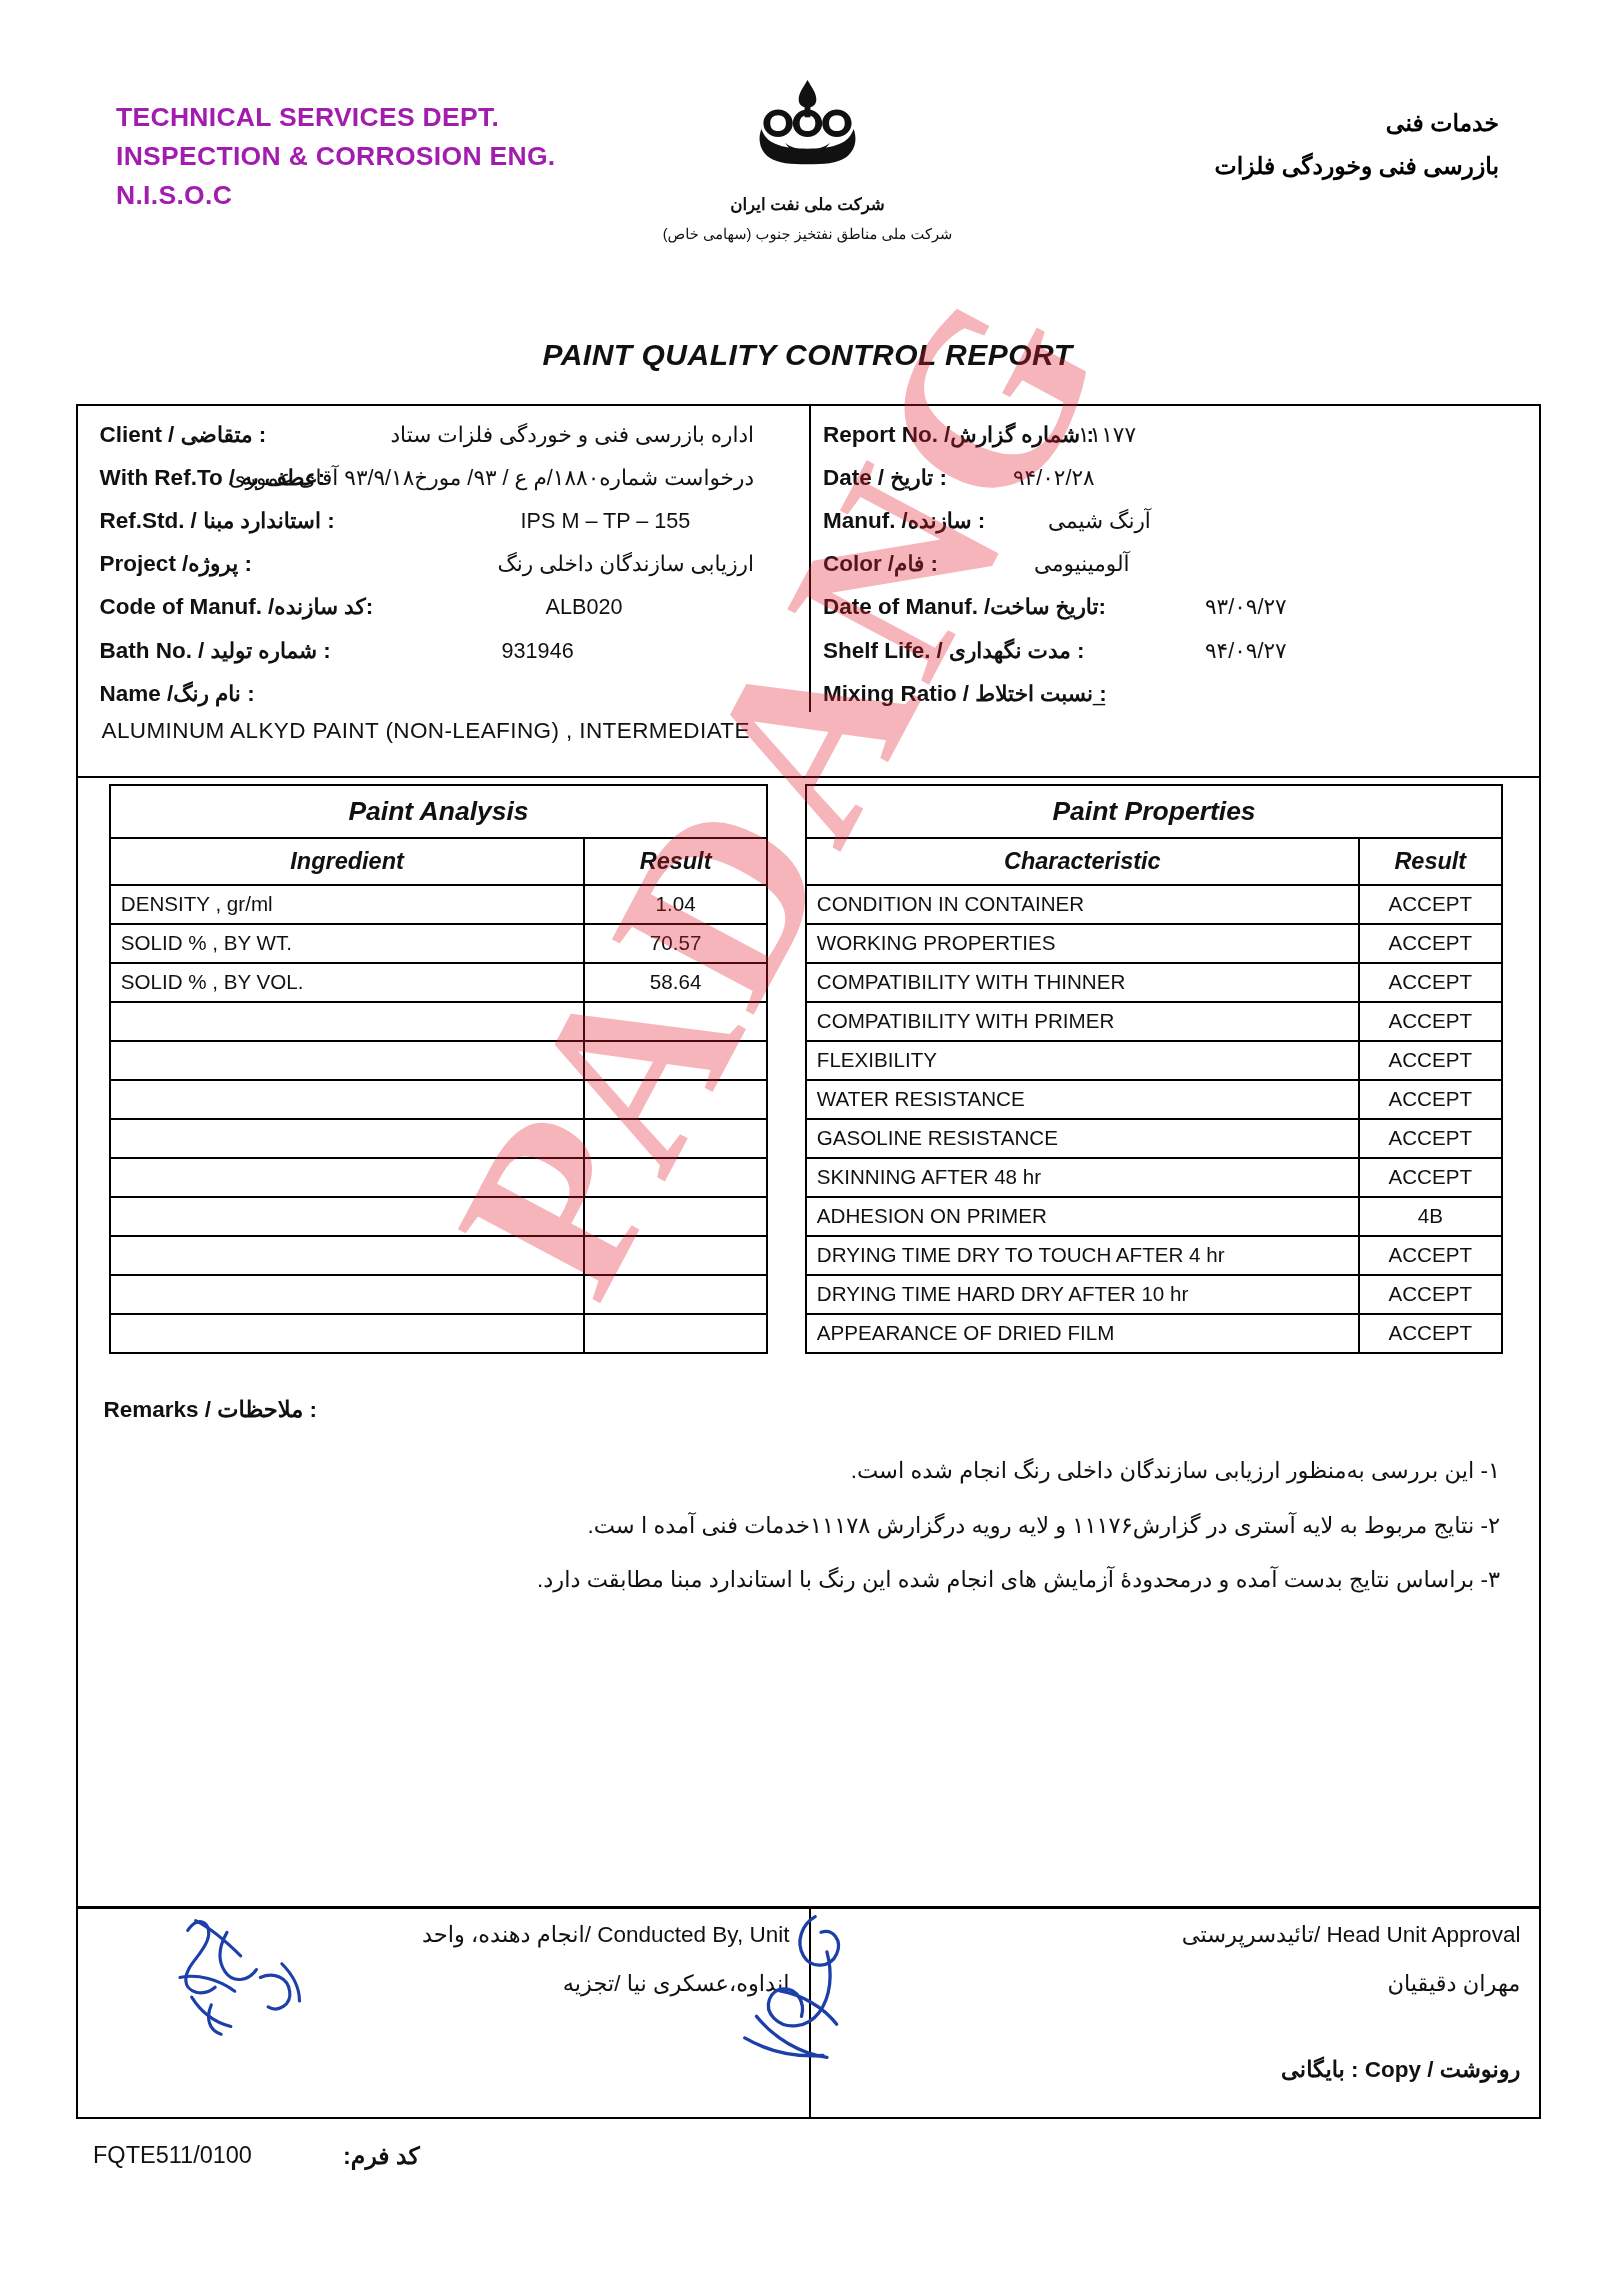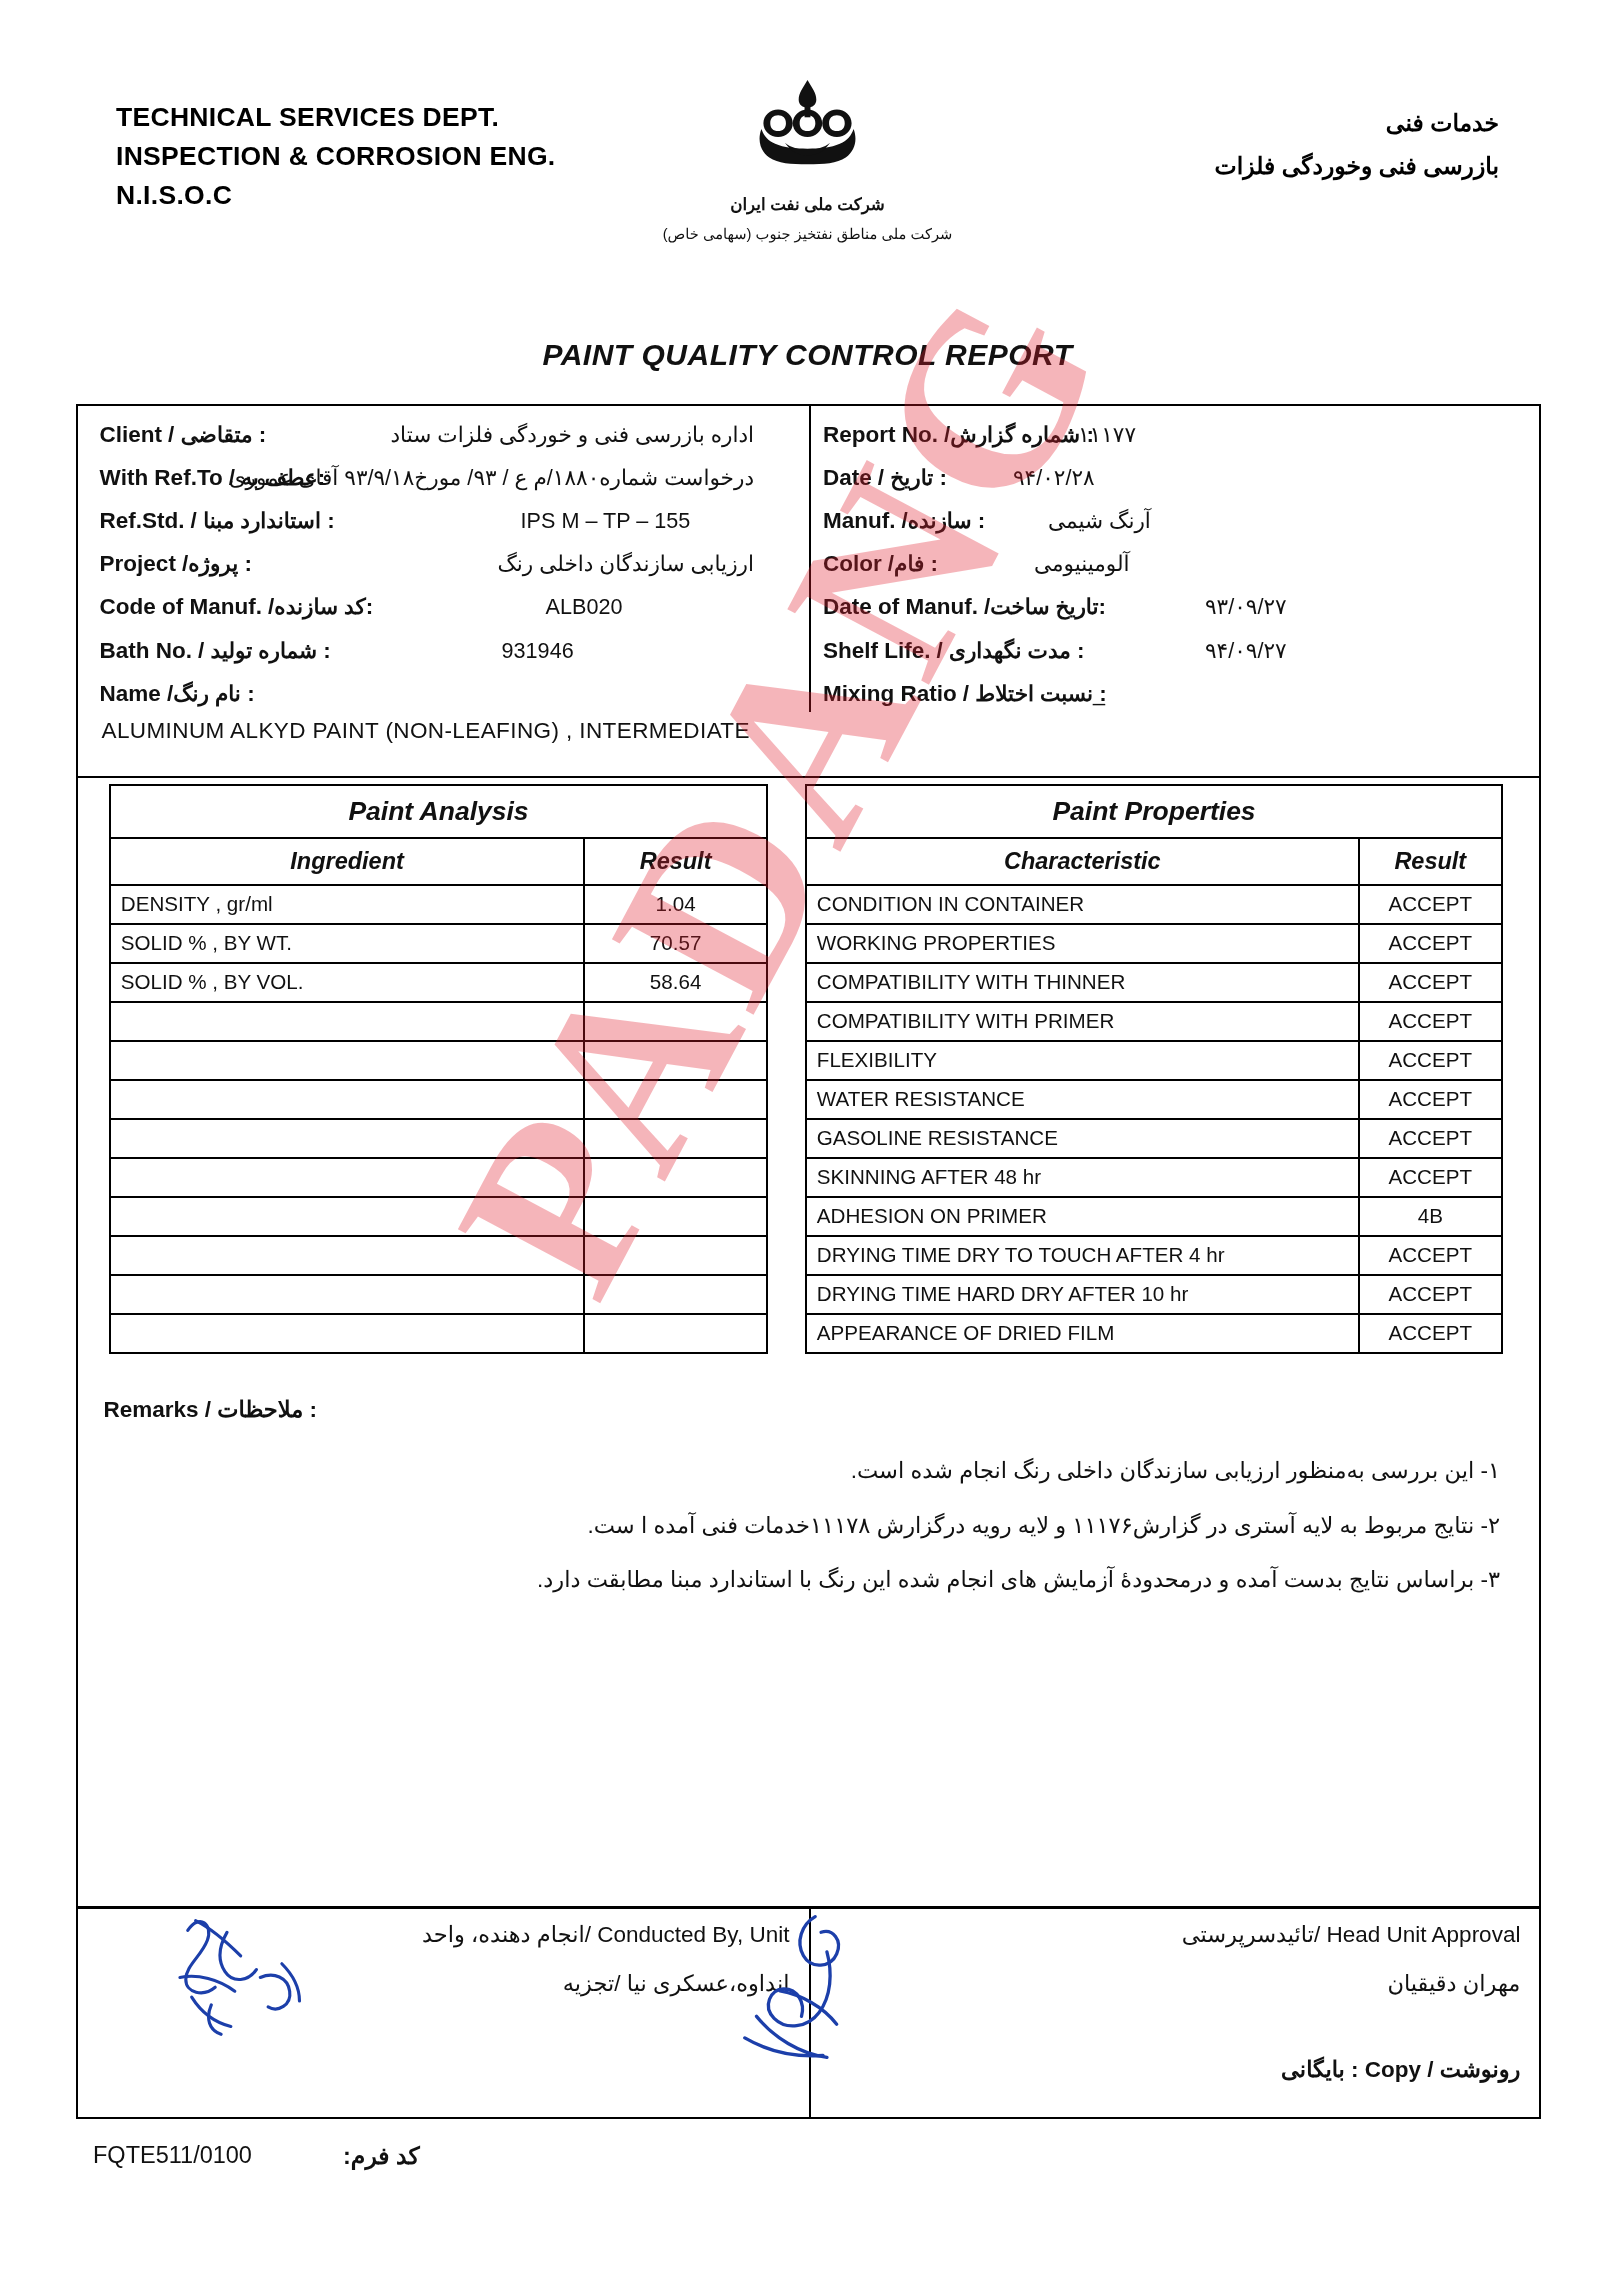--- a/index.html
+++ b/index.html
@@ -6,21 +6,21 @@
   body{
     width:1615px;height:2290px;position:relative;overflow:hidden;
     font-family:"Liberation Sans", sans-serif;
     color:#111;
   }
   .page{position:absolute;inset:0;background:#fff;}
 
   
   .hdr{position:absolute;top:88px;left:0;width:1615px;height:176px;}
   .hdr-left{position:absolute;left:116px;top:9.8px;width:510px;}
-  .hdr-left div{font-size:26.5px;font-weight:bold;letter-spacing:0.3px;line-height:39px;color:#000000;}
+  .hdr-left div{font-size:26.5px;font-weight:bold;letter-spacing:0.3px;line-height:39px;color:#a21caf;}
   .hdr-right{position:absolute;right:116px;top:13.7px;width:510px;text-align:right;direction:rtl;}
   .hdr-right div{font-size:23.5px;font-weight:bold;line-height:43px;color:#000;}
   .logo-wrap{position:absolute;left:50%;transform:translateX(-50%);top:-9.8px;width:412px;text-align:center;}
   .logo-sub1{font-size:16.7px;font-weight:bold;direction:rtl;margin-top:3.9px;}
   .logo-sub2{font-size:14.7px;direction:rtl;margin-top:9.8px;}
 
   
   .title-fa{position:absolute;top:289px;left:0;width:1615px;text-align:center;font-size:32px;font-weight:bold;direction:rtl;}
   .title-en{position:absolute;top:338px;left:0;width:1615px;text-align:center;font-size:30px;font-weight:bold;font-style:italic;letter-spacing:0.5px;}
 

